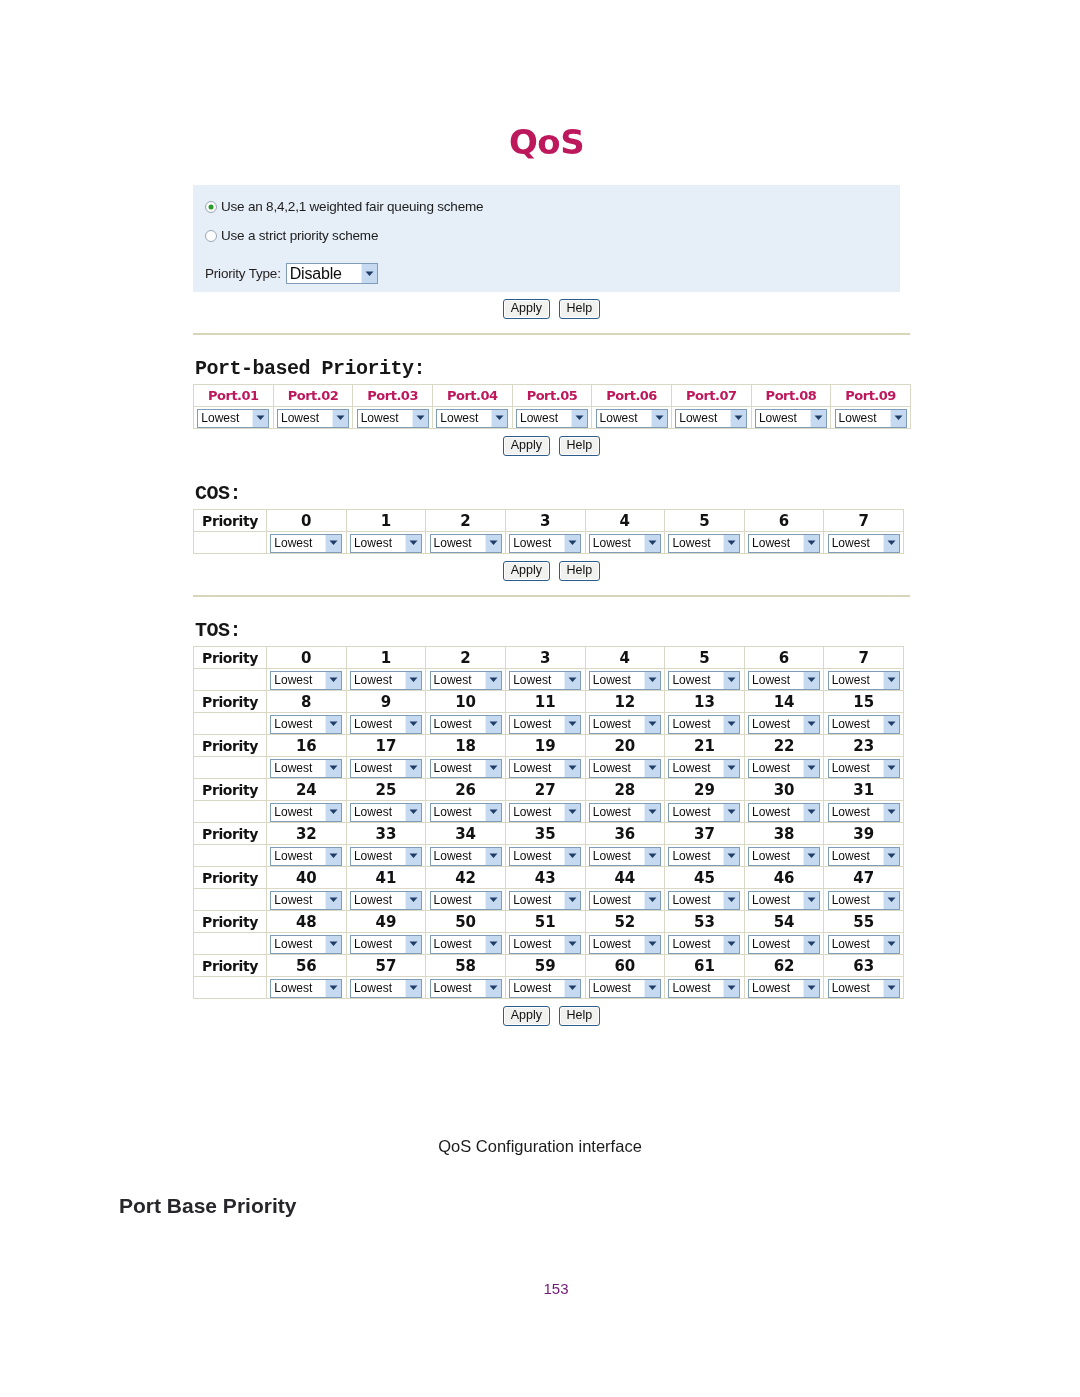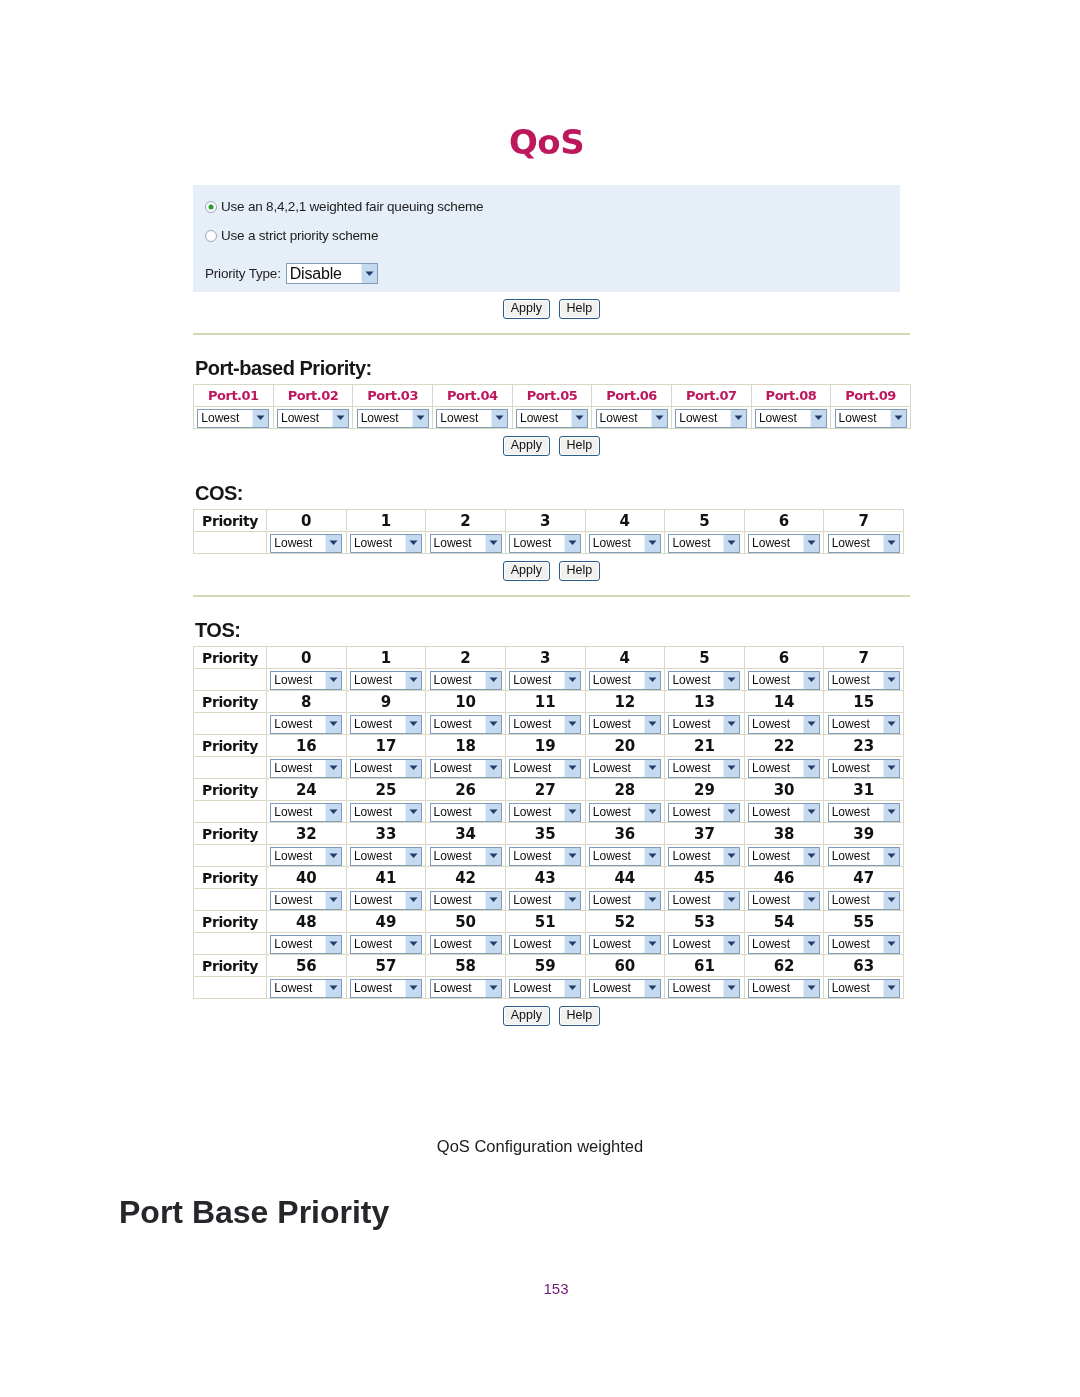--- a/index.html
+++ b/index.html
@@ -144,21 +144,21 @@
   .divider {
     border: 0;
     border-top: 2px solid #d8d6b8;
     margin: 10px 0 0 0;
     width: 717px;
   }
   .sect-h {
     font-size: 20px;
     font-weight: bold;
     letter-spacing: -0.5px;
-    font-family: Liberation Sans, sans-serif;
+    font-family: Liberation Mono, monospace;
     color: #161616;
     margin: 22px 0 4px 2px;
   }
 
   
   table.grid {
     border-collapse: collapse;
     table-layout: fixed;
     border: 1px solid #cfcfcf;
   }
@@ -211,21 +211,21 @@
     width: 1080px;
     text-align: center;
     font-size: 16.5px;
     color: #1c1c1c;
     font-family: "Liberation Sans", sans-serif;
   }
   .doc-h {
     position: absolute;
     left: 119px;
     top: 1194px;
-    font-size: 32px;
+    font-size: 21px;
     font-weight: bold;
     color: #26262b;
     font-family: "Liberation Sans", sans-serif;
   }
   .page-num {
     position: absolute;
     left: 0;
     top: 1280px;
     width: 1080px;
     text-align: center;
@@ -1120,15 +1120,15 @@
         </tr>
       </tbody>
   </table>
   <div class="btn-row">
     <span class="btn">Apply</span>
     <span class="btn">Help</span>
   </div>
 
 </div>
 
-<div class="caption">QoS Configuration weighted</div>
+<div class="caption">QoS Configuration interface</div>
 <div class="doc-h">Port Base Priority</div>
 <div class="page-num">153</div>
 
 </body></html>

